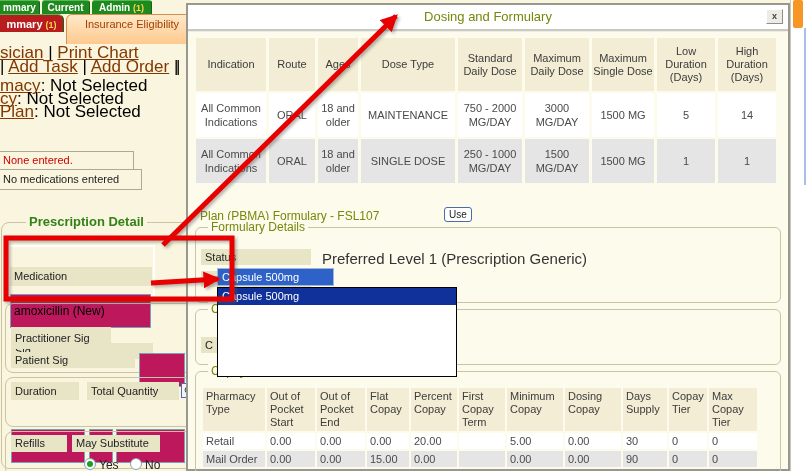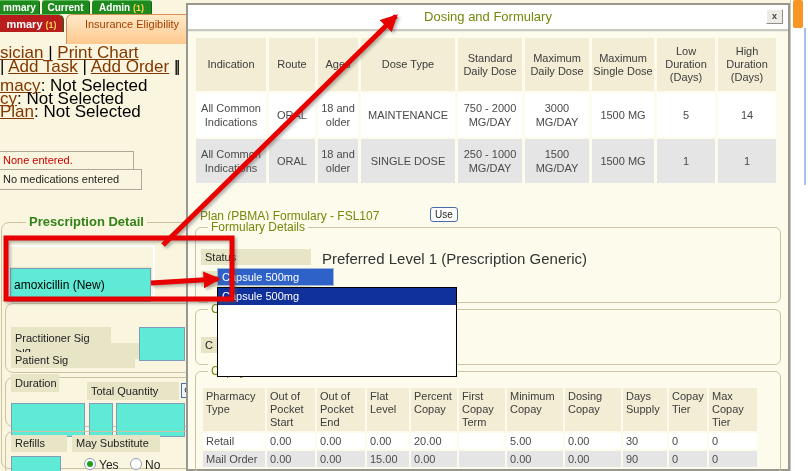--- a/index.html
+++ b/index.html
@@ -28,22 +28,22 @@
   .lk { color:#823800; text-decoration:underline; cursor:pointer; }
 
   .alertbox { position:absolute; left:-5px; border:1px solid #AEA996; background:#F9F5DE;
               line-height:17px; padding-left:7px; white-space:nowrap; overflow:hidden; }
 
   
   .fs { position:absolute; border:1px solid #CBC3A3; border-radius:8px; }
   .legend { position:absolute; background:#F9F5DE; padding:0 3px; white-space:nowrap; }
   .lbl { position:absolute; background:#E8E4C6; color:#222; padding-left:4px;
          overflow:hidden; white-space:nowrap; }
-  .inp { position:absolute; background:#5eead4; border:1px solid #7F9DB9;
-         font-family:"Liberation Sans",sans-serif; font-size:11px; padding:16px 3px; }
+  .inp { position:absolute; background:#be185d; border:1px solid #7F9DB9;
+         font-family:"Liberation Sans",sans-serif; font-size:11px; padding:16px 3px;margin-top:26px; }
   .presc-title { position:absolute; color:#338218; font-size:13px; font-weight:bold;
                  background:#F9F5DE; padding:0 3px; }
   .radio { position:absolute; width:12px; height:12px; border:1px solid #8AA0B8;
            border-radius:50%; background:#fff; }
   .radio.sel::after { content:""; position:absolute; left:2px; top:2px; width:6px;
            height:6px; border-radius:50%; background:#1F9E1F; }
   .radlab { position:absolute; font-size:12px; color:#222; }
 
   
   .popup { position:absolute; left:186px; top:3px; width:604px; height:468px;
@@ -60,21 +60,21 @@
   table.dose { position:absolute; left:5px; top:31px; border-collapse:separate;
                border-spacing:3px 2px; table-layout:fixed; }
   table.dose th { background:#F2EDD4; color:#3C3C3C; font-weight:normal; font-size:11px;
                   text-align:center; padding:7px 1px; line-height:13px; }
   table.dose td { font-size:11px; color:#4A4A4A; text-align:center; padding:8px 1px;
                   line-height:14px; }
   tr.rowA td { background:#FFFFFF; }
   tr.rowB td { background:#E5E5E5; }
 
   .plan-title { position:absolute; left:12px; top:204px; color:#76870B; font-size:12px; }
-  .usebtn { position:absolute; left:242px; top:202px; background:#fff;
+  .usebtn { position:absolute; left:256px; top:202px; background:#fff;
             border:1px solid #4A6DA8; border-radius:3px; font-size:10px; color:#222;
             padding:0 4px; line-height:13px; cursor:pointer; }
 
   .olive { color:#76870B; font-size:12px; }
 
   .combo { position:absolute; left:29px; top:263px; width:117px; height:18px;
            background:#2E62C8; color:#fff; font-size:11px; line-height:16px;
            padding-left:4px; border:1px solid #9DB8D8; z-index:6; cursor:pointer; }
   .droplist { position:absolute; left:29px; top:282px; width:240px; height:90px;
               background:#fff; border:1px solid #000; z-index:6; }
@@ -150,21 +150,21 @@
   <div class="lbl" style="left:10px;top:247px;width:142px;height:19px;line-height:19px;margin-top:20px;">Medication</div>
   <input class="inp" style="left: 10px; top: 268px; width: 141px; height: 23px; font-size: 12px;" value="amoxicillin (New)">
 
   <div class="fs" style="left:5px;top:303px;width:190px;height:70px;"></div>
   <div class="lbl" style="left:11px;top:307px;width:142px;height:16px;line-height:16px;margin-top:36px;">Sig</div>
   <div class="lbl" style="left:11px;top:327px;width:100px;height:22px;line-height:22px;">Practitioner Sig</div>
   <input class="inp" style="left: 139px; top: 327px; width: 46px; height: 21px;">
   <div class="lbl" style="left:11px;top:352px;width:124px;height:16px;line-height:16px;">Patient Sig</div>
 
   <div class="fs" style="left:5px;top:377px;width:190px;height:50px;"></div>
-  <div class="lbl" style="left:11px;top:374px;width:48px;height:18px;line-height:18px;">Duration</div>
+  <div class="lbl" style="left:11px;top:382px;width:68px;height:18px;line-height:18px;">Duration</div>
   <div class="lbl" style="left:87px;top:382px;width:92px;height:18px;line-height:18px;">Total Quantity</div>
   <div class="abs" style="left:181px;top:383px;width:13px;height:15px;border:1px solid #4A6DA8;background:#F0F4FA;font-size:9px;text-align:center;line-height:13px;cursor:pointer;">C</div>
   <input class="inp" style="left: 11px; top: 403px; width: 74px; height: 20px;">
   <input class="inp" style="left: 89px; top: 403px; width: 24px; height: 20px;">
   <input class="inp" style="left: 116px; top: 403px; width: 69px; height: 20px;">
 
   <div class="fs" style="left:5px;top:431px;width:190px;height:45px;"></div>
   <div class="lbl" style="left:11px;top:435px;width:56px;height:17px;line-height:17px;">Refills</div>
   <div class="lbl" style="left:72px;top:435px;width:88px;height:17px;line-height:17px;">May Substitute</div>
   <input class="inp" style="left: 11px; top: 456px; width: 50px; height: 15px;">
@@ -255,21 +255,21 @@
             <col style="width:56px">
             <col style="width:44px">
             <col style="width:38px">
             <col style="width:48px">
           </colgroup>
         <tbody>
             <tr>
           <th>Pharmacy Type</th>
           <th>Out of Pocket Start</th>
           <th>Out of Pocket End</th>
-          <th>Flat Level</th>
+          <th>Flat Copay</th>
           <th>Percent Copay</th>
           <th>First Copay Term</th>
           <th>Minimum Copay</th>
           <th>Dosing Copay</th>
           <th>Days Supply</th>
           <th>Copay Tier</th>
           <th>Max Copay Tier</th>
         </tr>
         <tr class="rowA">
           <td>Retail</td>

